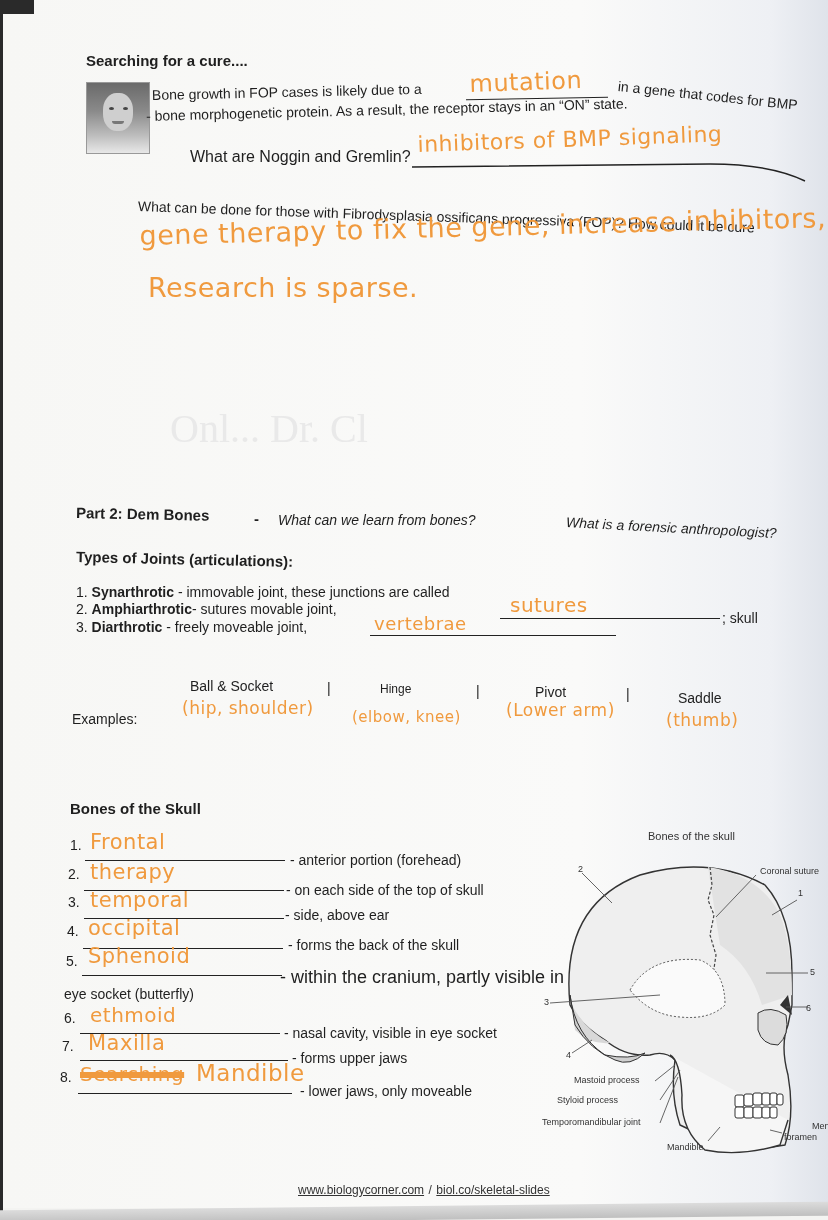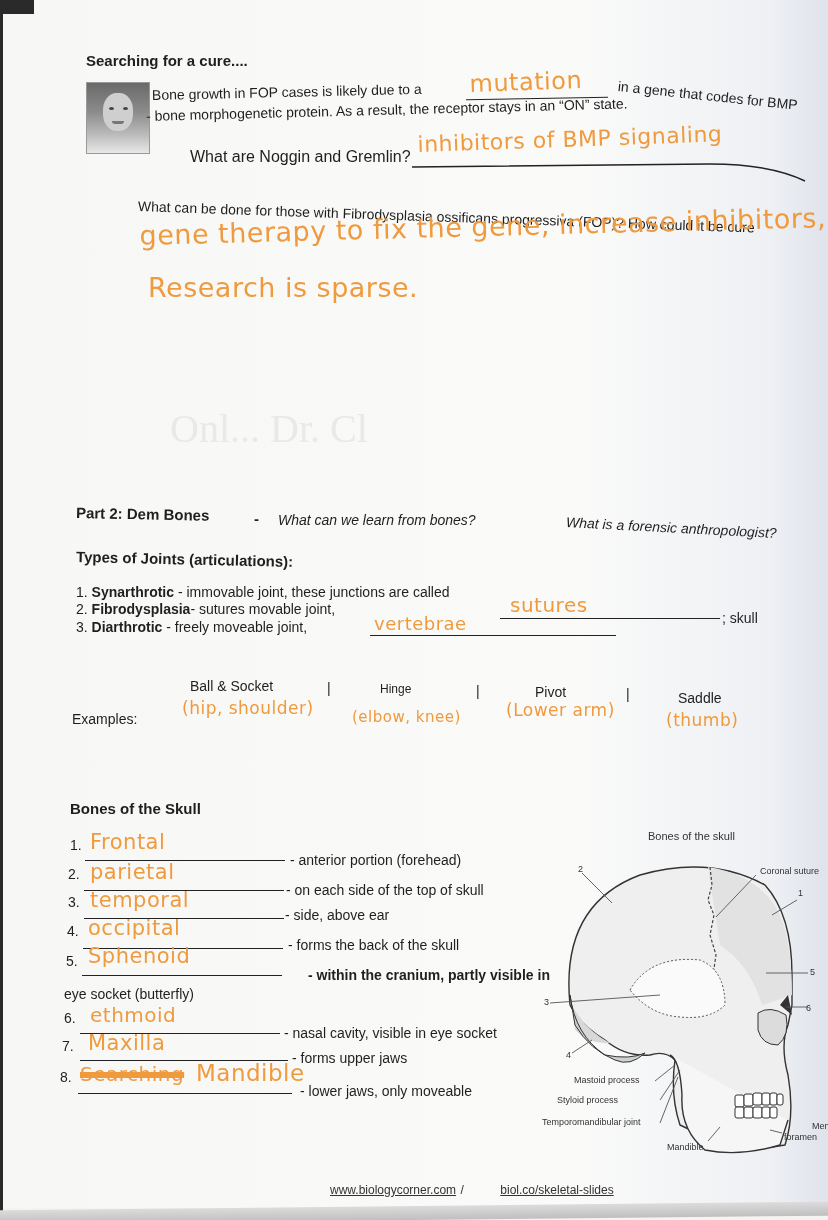--- a/index.html
+++ b/index.html
@@ -31,21 +31,21 @@
     border: 1px solid #999;
   }
   .photo .face { position: absolute; left: 16px; top: 10px; width: 30px; height: 38px; border-radius: 45%;
     background: #cfcfcf; }
   .photo .eye { position: absolute; top: 24px; width: 5px; height: 3px; background: #444; border-radius: 50%; }
   .photo .mouth { position: absolute; left: 25px; top: 38px; width: 12px; height: 3px; background: #777; border-radius: 0 0 6px 6px; }
 
   .skull-title { font-size: 11px; color: #333; }
   .skull-label { font-size: 9px; color: #333; }
   .ghost { position:absolute; color:#e9e9e9; font-size: 40px; font-family: "Liberation Serif", serif; }
-  .footer-link { text-decoration: underline; color: #333; font-size: 12px; margin-left: 32px; }
+  .footer-link { text-decoration: underline; color: #333; font-size: 12px; }
 </style>
 </head>
 <body>
 
 <div class="paper"></div>
 <div class="corner-tab"></div>
 <div class="page-edge"></div>
 
 <div class="ghost" style="left:170px;top:405px;">Onl... Dr. Cl</div>
 
@@ -84,21 +84,21 @@
 <div class="abs" style="left:76px;top:584px;font-size:14px;">
   <span>1.</span>
   <span class="bold">Synarthrotic</span><span> - immovable joint, these junctions are called</span>
 </div>
 <div class="blank" style="left:500px;top:618px;width:220px;"></div>
 <div class="abs hand" style="left:510px;top:593px;font-size:20px;">sutures</div>
 <div class="abs" style="left:722px;top:610px;font-size:14px;">; skull</div>
 
 <div class="abs" style="left:76px;top:601px;font-size:14px;">
   <span>2.</span>
-  <span class="bold">Fibrodysplasia</span><span>- sutures movable joint,</span>
+  <span class="bold">Amphiarthrotic</span><span>- sutures movable joint,</span>
 </div>
 <div class="blank" style="left:370px;top:635px;width:246px;"></div>
 <div class="abs hand" style="left:374px;top:613px;font-size:18px;">vertebrae</div>
 
 <div class="abs" style="left:76px;top:619px;font-size:14px;">
   <span>3.</span>
   <span class="bold">Diarthrotic</span><span> - freely moveable joint,</span>
 </div>
 
 <div class="abs" style="left:190px;top:678px;font-size:14px;">Ball &amp; Socket</div>
@@ -117,37 +117,37 @@
 
 <div class="abs bold" style="left:70px;top:800px;font-size:15px;">Bones of the Skull</div>
 
 <div class="abs" style="left:70px;top:837px;font-size:14px;">1.</div>
 <div class="blank" style="left:85px;top:860px;width:200px;"></div>
 <div class="abs hand" style="left:90px;top:830px;font-size:21px;">Frontal</div>
 <div class="abs" style="left:290px;top:852px;font-size:14px;">- anterior portion (forehead)</div>
 
 <div class="abs" style="left:68px;top:866px;font-size:14px;">2.</div>
 <div class="blank" style="left:84px;top:890px;width:200px;"></div>
-<div class="abs hand" style="left:90px;top:860px;font-size:21px;">parietal</div>
+<div class="abs hand" style="left:90px;top:860px;font-size:21px;">therapy</div>
 <div class="abs" style="left:286px;top:882px;font-size:14px;">-  on each side of the top of skull</div>
 
 <div class="abs" style="left:68px;top:894px;font-size:14px;">3.</div>
 <div class="blank" style="left:84px;top:918px;width:200px;"></div>
 <div class="abs hand" style="left:90px;top:888px;font-size:21px;">temporal</div>
 <div class="abs" style="left:285px;top:907px;font-size:14px;">- side, above ear</div>
 
 <div class="abs" style="left:67px;top:923px;font-size:14px;">4.</div>
 <div class="blank" style="left:83px;top:948px;width:200px;"></div>
 <div class="abs hand" style="left:88px;top:916px;font-size:21px;">occipital</div>
 <div class="abs" style="left:288px;top:937px;font-size:14px;">- forms the back of the skull</div>
 
 <div class="abs" style="left:66px;top:953px;font-size:14px;">5.</div>
 <div class="blank" style="left:82px;top:975px;width:200px;"></div>
 <div class="abs hand" style="left:88px;top:944px;font-size:21px;">Sphenoid</div>
-<div class="abs" style="left:308px;top:967px;font-size:14px;font-weight:bold;">- within the cranium, partly visible in</div>
+<div class="abs" style="left:280px;top:967px;font-size:18px;">- within the cranium, partly visible in</div>
 <div class="abs" style="left:64px;top:986px;font-size:14px;">eye socket  (butterfly)</div>
 
 <div class="abs" style="left:64px;top:1010px;font-size:14px;">6.</div>
 <div class="blank" style="left:80px;top:1033px;width:200px;"></div>
 <div class="abs hand" style="left:90px;top:1003px;font-size:20px;">ethmoid</div>
 <div class="abs" style="left:284px;top:1025px;font-size:14px;">- nasal cavity, visible in eye socket</div>
 
 <div class="abs" style="left:62px;top:1038px;font-size:14px;">7.</div>
 <div class="blank" style="left:80px;top:1060px;width:208px;"></div>
 <div class="abs hand" style="left:88px;top:1031px;font-size:21px;">Maxilla</div>

